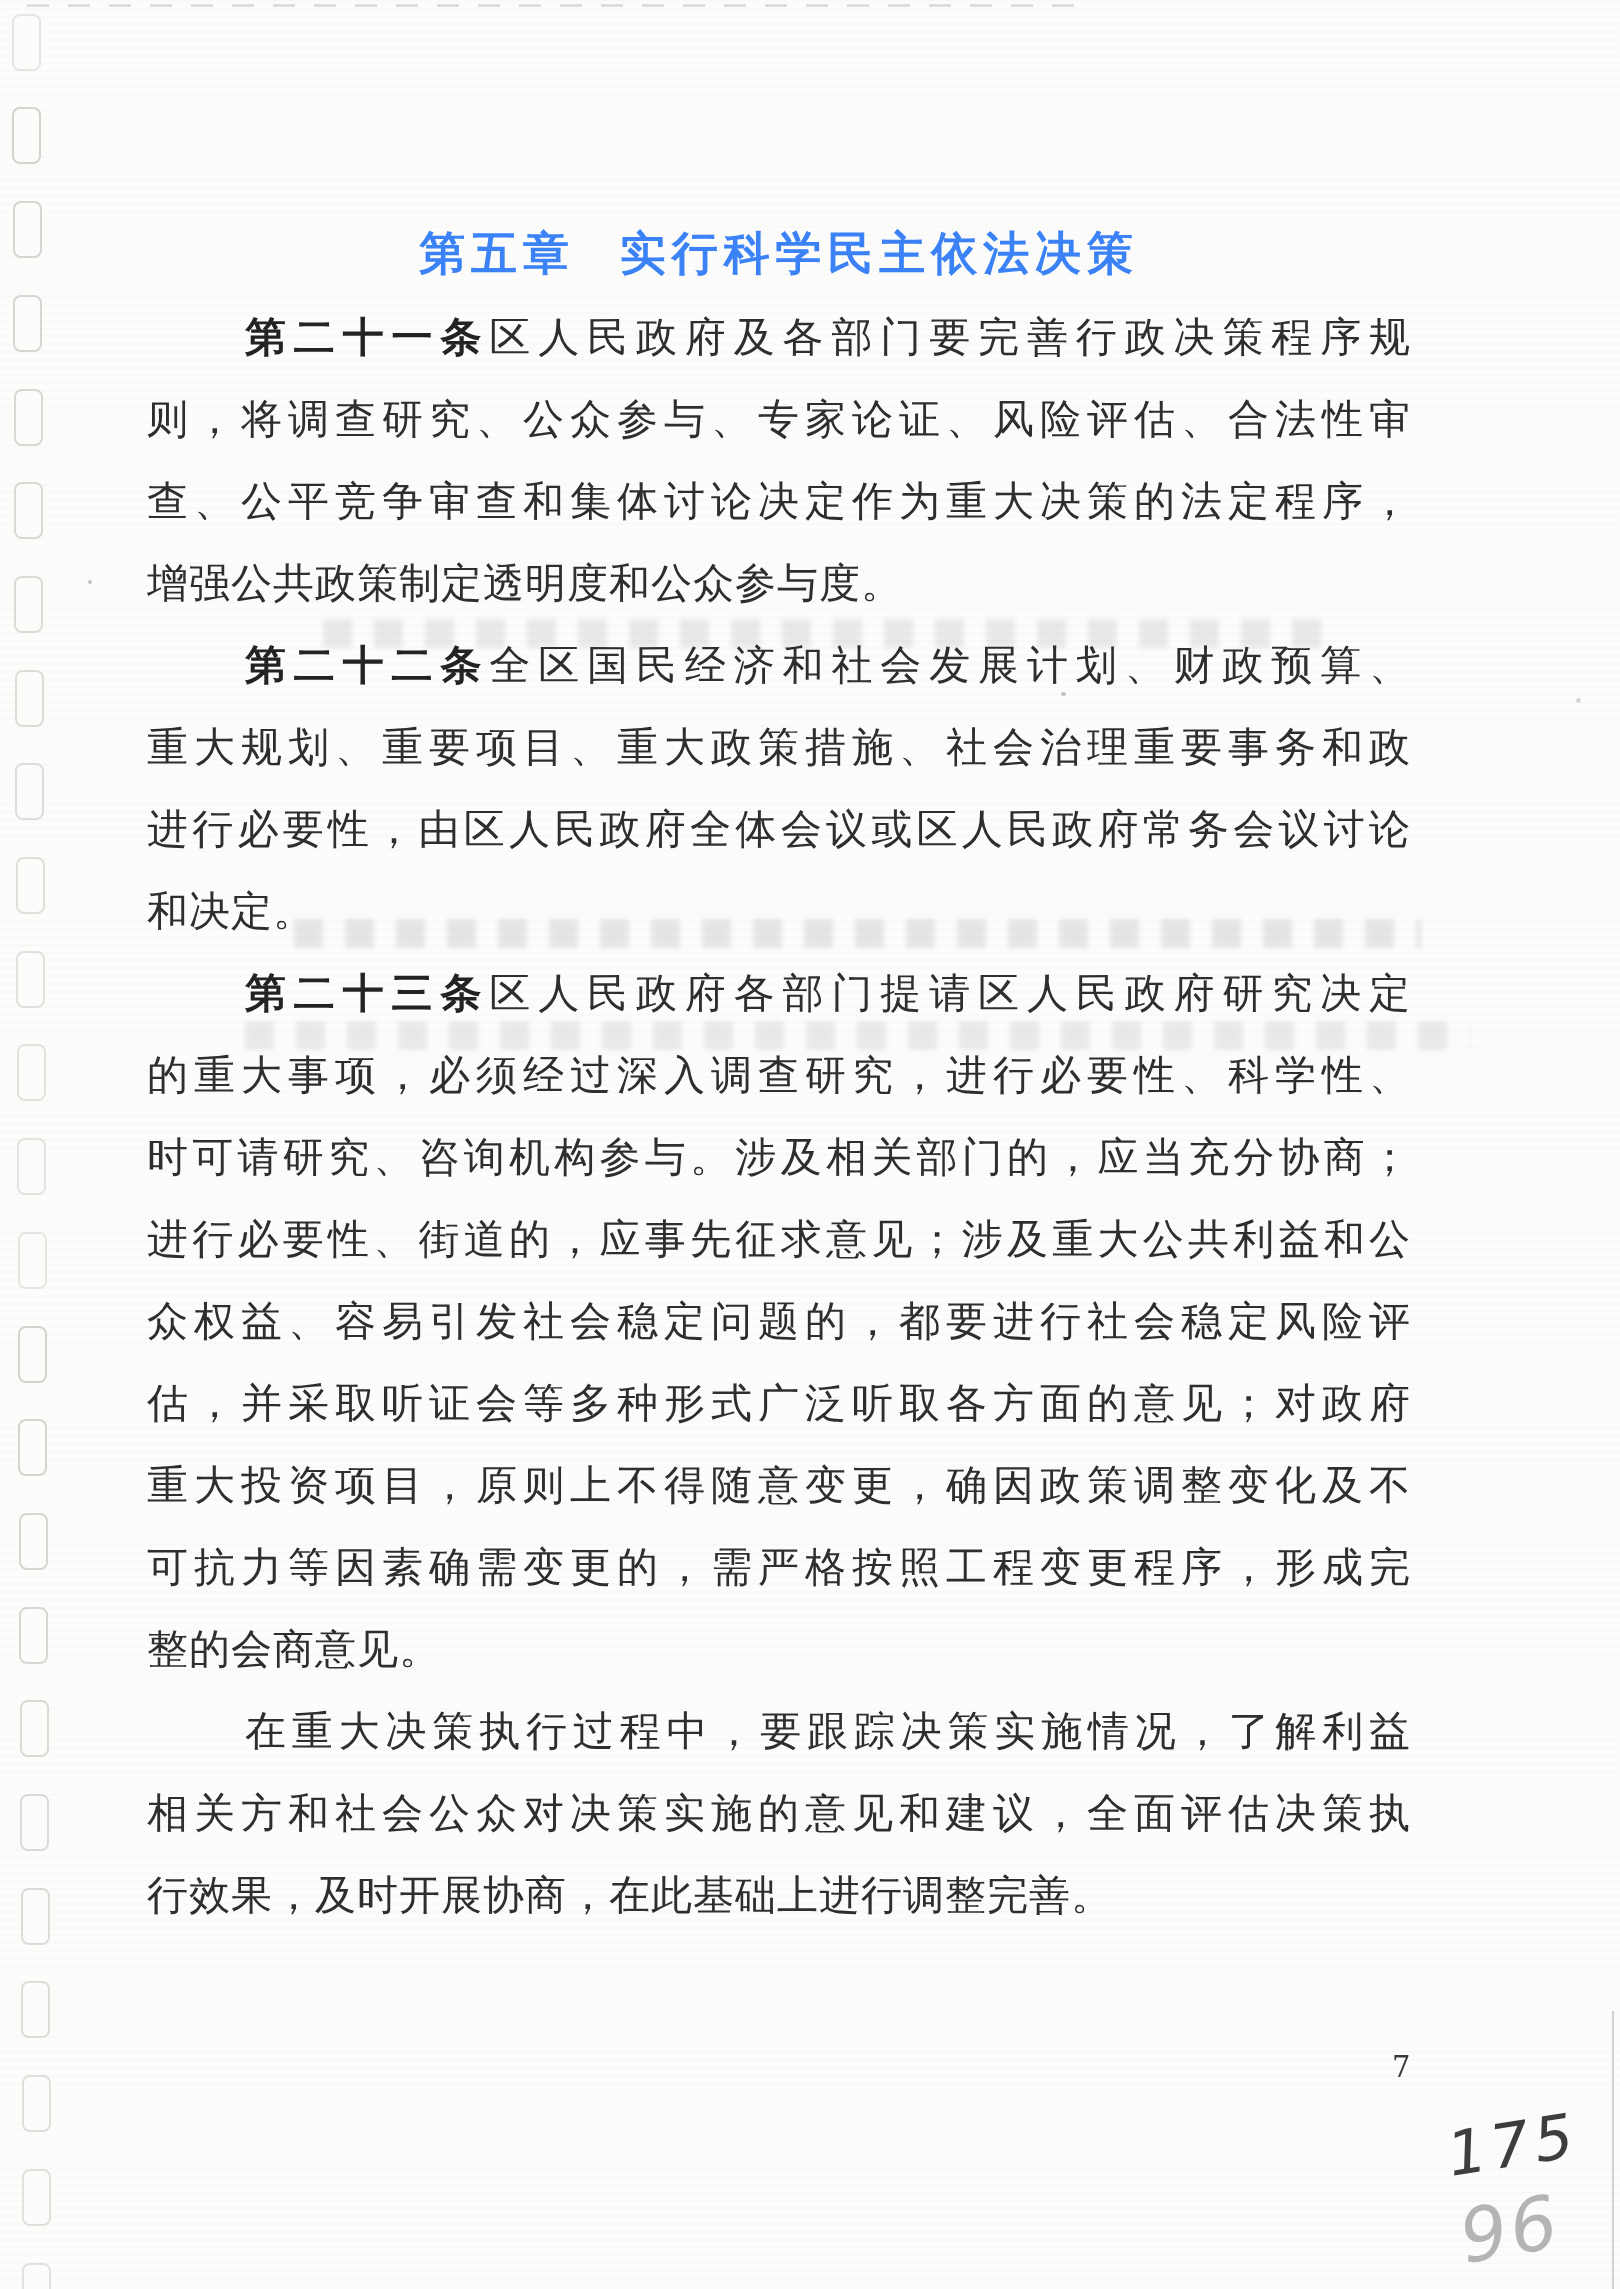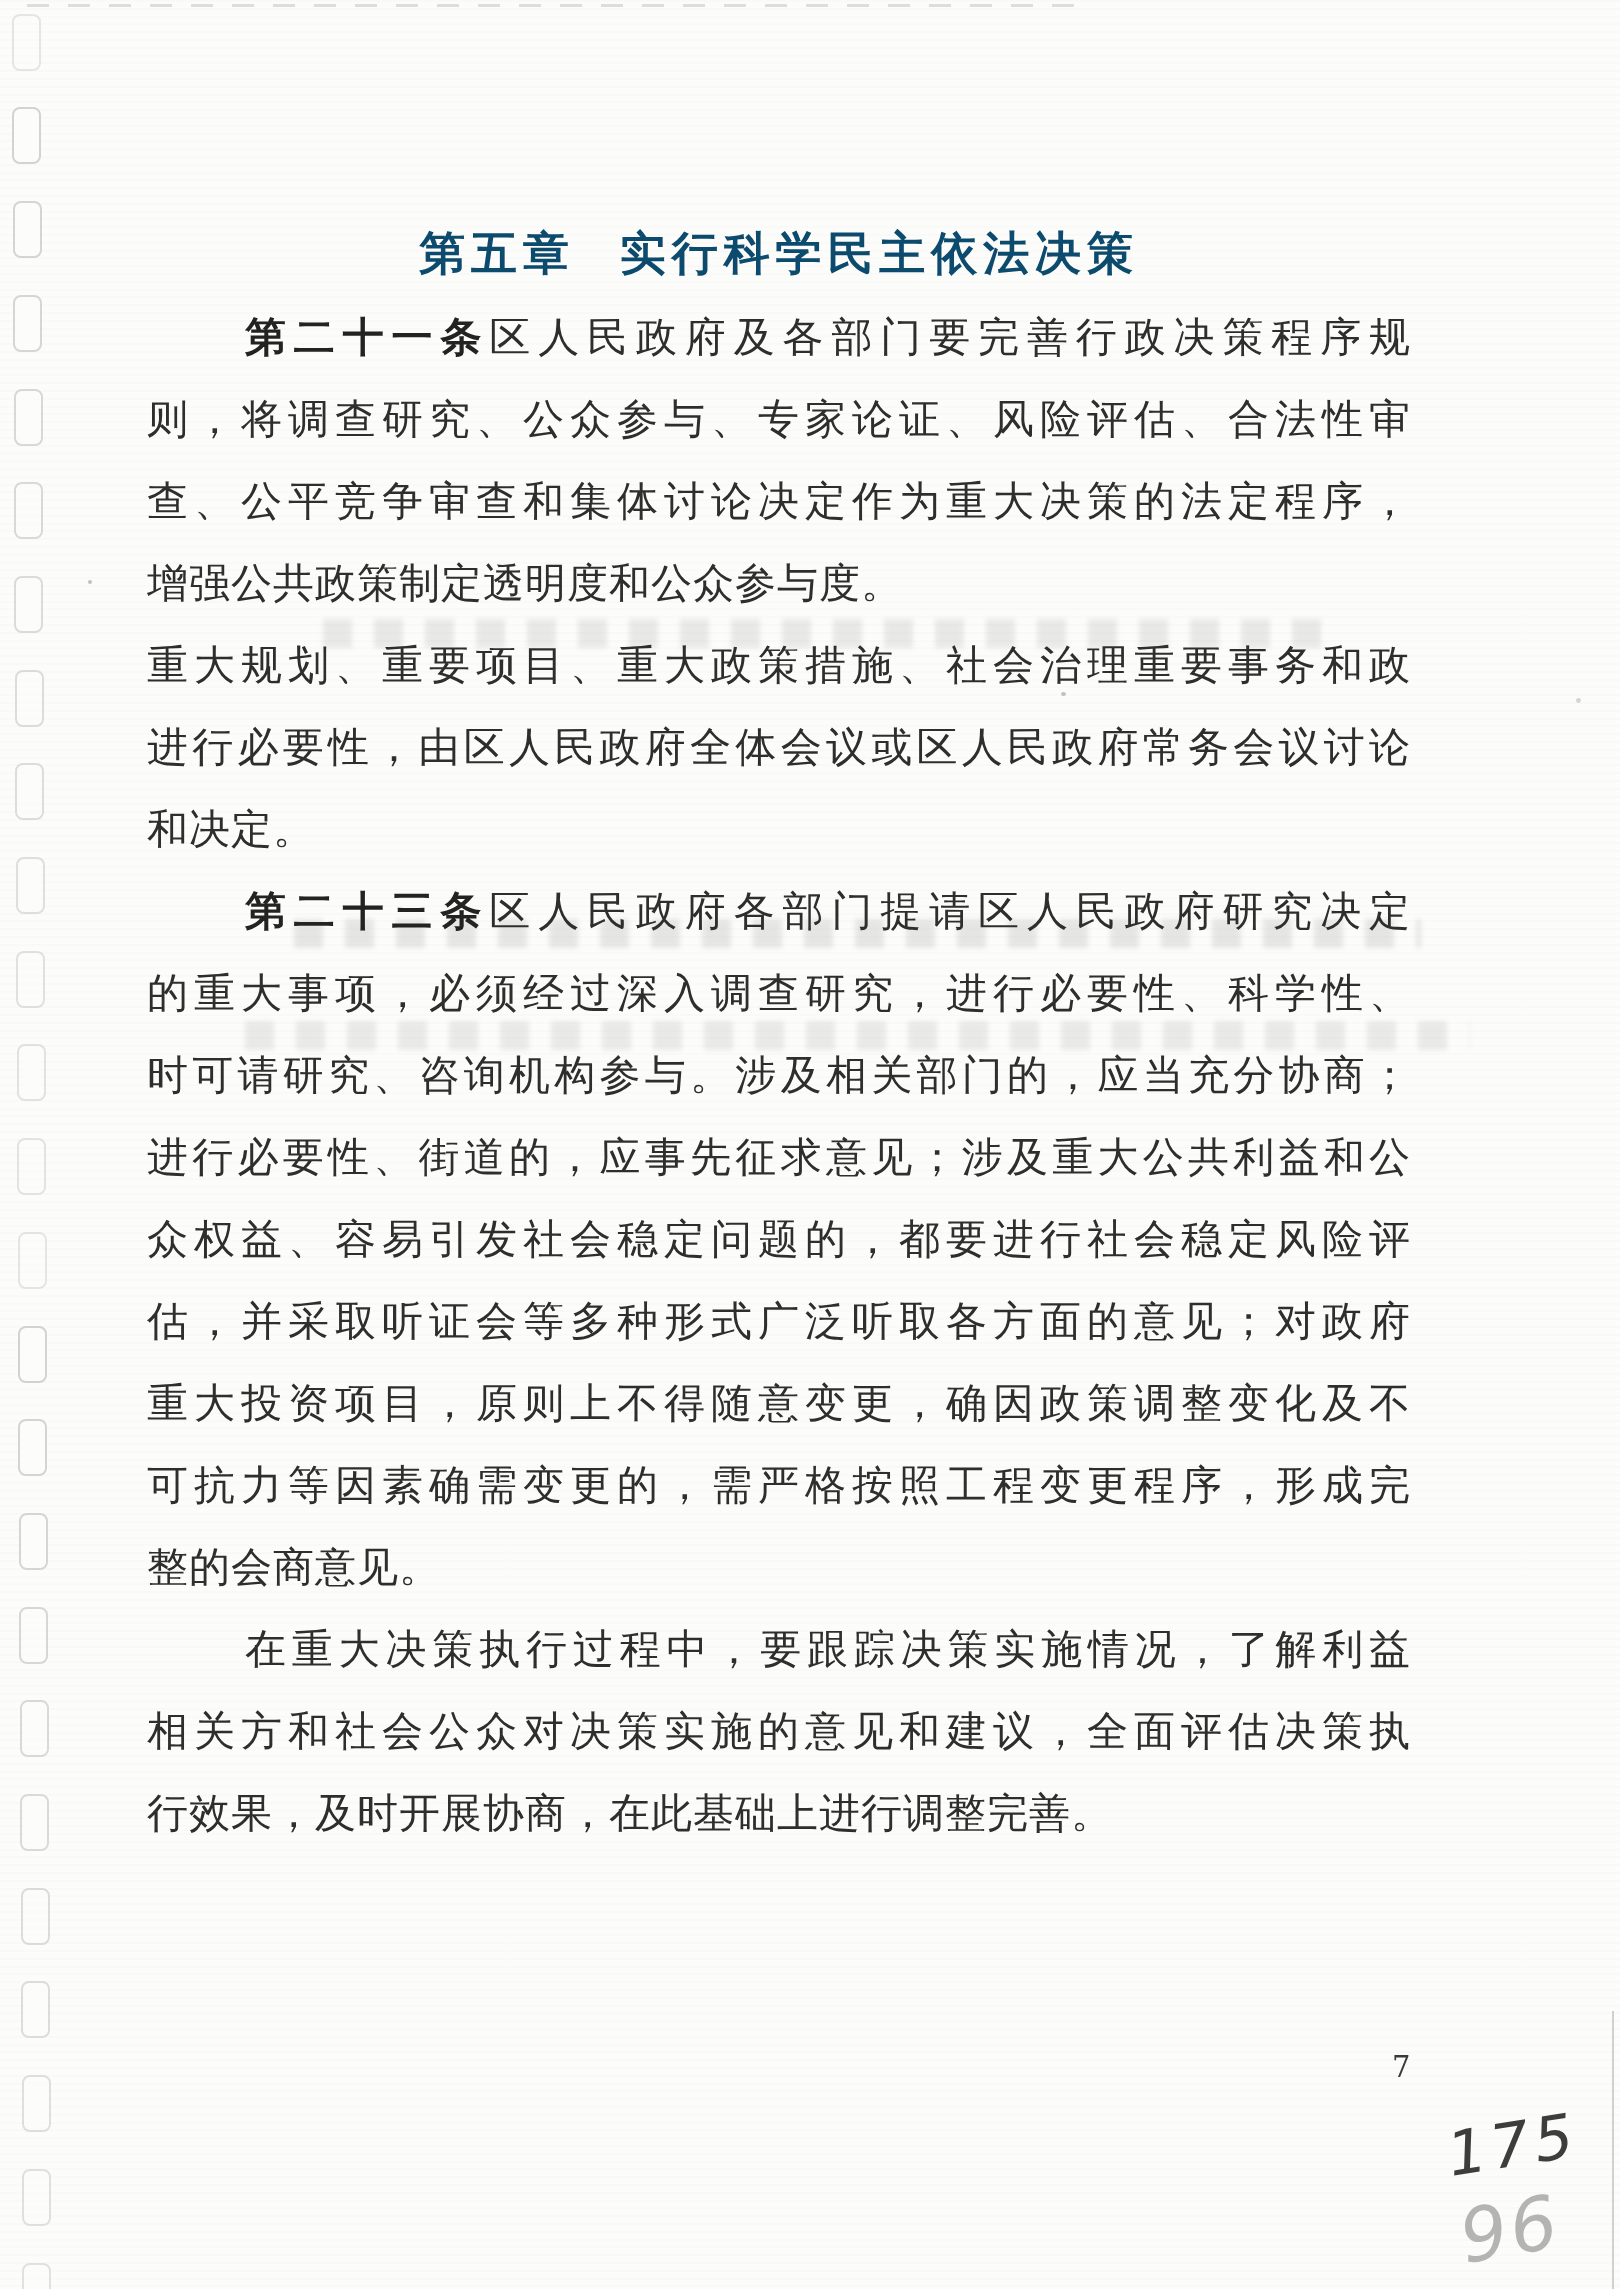--- a/index.html
+++ b/index.html
@@ -31,21 +31,21 @@
     position:absolute; width:29px; height:57px;
     border:2px solid #cbcbc8; border-radius:7.8px;
     background:#fdfdfc;
   }
   
   .doc { position:absolute; left:147px; top:210px; width:1264px; }
   .title {
     height:86px; line-height:86px;
     font-size:46px; font-weight:bold;
     text-align:center; letter-spacing:5.9px;
-    color:#0c4a6e;
+    color:#3b82f6;
   }
   .t-gap { display:inline-block; width:45px; }
   .line {
     height:82px; line-height:82px;
     font-size:41px; letter-spacing:1px;
     color:#2e2e2e;
   }
   .j { text-align:justify; text-align-last:justify; }
   .ind { text-indent:98px; }
   .lead { font-weight:bold; color:#232323; }
@@ -117,20 +117,21 @@
   <div class="doc">
     <div class="title">
       <span>第五章</span><span class="t-gap"></span><span>实行科学民主依法决策</span>
     </div>
 
     <div class="line ind j"><span class="lead">第二十一条</span><span>区人民政府及各部门要完善行政决策程序规</span></div>
     <div class="line j"><span>则，将调查研究、公众参与、专家论证、风险评估、合法性审</span></div>
     <div class="line j"><span>查、公平竞争审查和集体讨论决定作为重大决策的法定程序，</span></div>
     <div class="line"><span>增强公共政策制定透明度和公众参与度。</span></div>
 
+    <div class="line ind j"><span class="lead">第二十二条</span><span>全区国民经济和社会发展计划、财政预算、</span></div>
     <div class="line j"><span>重大规划、重要项目、重大政策措施、社会治理重要事务和政</span></div>
     <div class="line j"><span>进行必要性，由区人民政府全体会议或区人民政府常务会议讨论</span></div>
     <div class="line"><span>和决定。</span></div>
 
     <div class="line ind j"><span class="lead">第二十三条</span><span>区人民政府各部门提请区人民政府研究决定</span></div>
     <div class="line j"><span>的重大事项，必须经过深入调查研究，进行必要性、科学性、</span></div>
     <div class="line j"><span>时可请研究、咨询机构参与。涉及相关部门的，应当充分协商；</span></div>
     <div class="line j"><span>进行必要性、街道的，应事先征求意见；涉及重大公共利益和公</span></div>
     <div class="line j"><span>众权益、容易引发社会稳定问题的，都要进行社会稳定风险评</span></div>
     <div class="line j"><span>估，并采取听证会等多种形式广泛听取各方面的意见；对政府</span></div>

